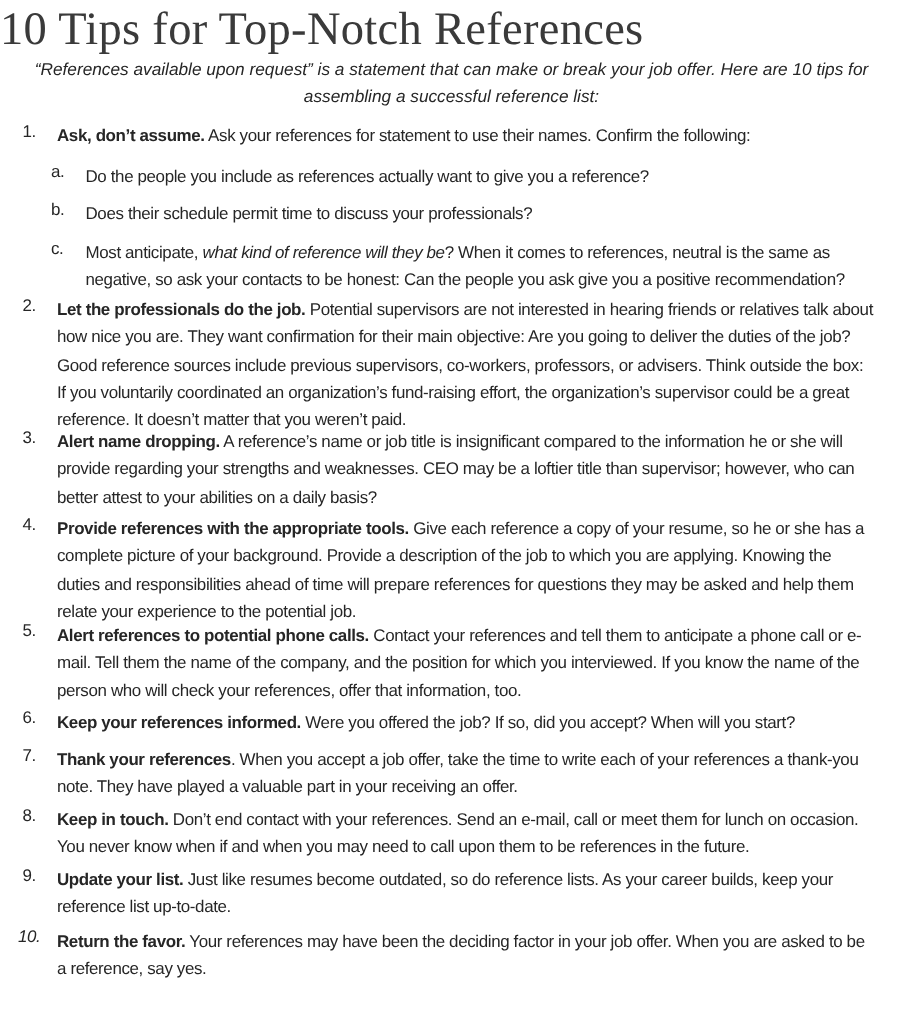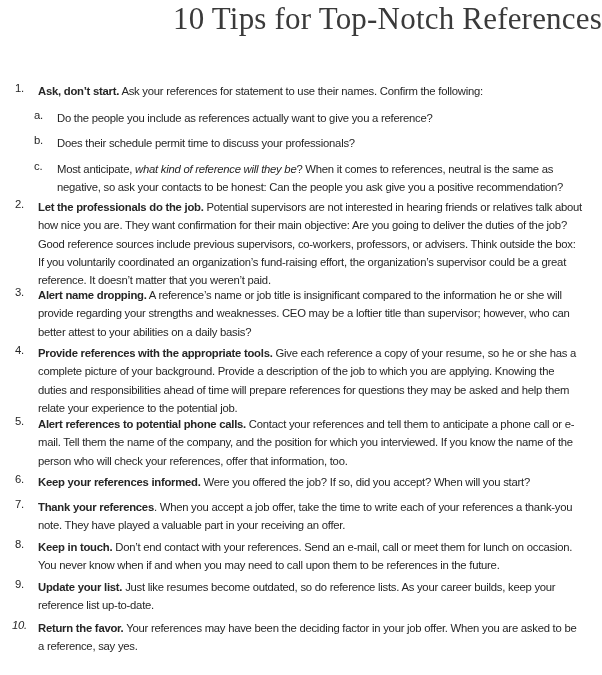--- a/index.html
+++ b/index.html
@@ -1,19 +1,19 @@
 <!DOCTYPE html>
 <html><head>
   <meta charset="utf-8">
   <style>
     html, body { margin: 0; padding: 0; background: #ffffff; }
     body { width: 602px; height: 675px; overflow: hidden; position: relative; color: #262626; }
     .page { position: absolute; left: 0; top: 0; width: 602px; height: 675px; }
     .title {
-      position: absolute; left: 0; top: 2px; width: 602px; text-align: right;
+      position: absolute; left: 0; top: 2px; width: 602px; text-align: left;
       font-family: "Liberation Serif", serif; font-size: 31px; color: #3a3a3a; line-height: 34px;
       letter-spacing: 0.2px;
     }
     .intro {
       position: absolute; left: 0; top: 38px; width: 602px; text-align: center;
       font-family: "Liberation Sans", sans-serif; font-style: italic; font-size: 11.5px; line-height: 18px; color: #262626;
     }
     .list { position: absolute; left: 0; top: 82px; width: 602px; font-family: "Liberation Sans", sans-serif; font-size: 11.3px; color: #262626; letter-spacing: -0.25px; }
     .item { position: absolute; left: 0; width: 602px; }
     .num { position: absolute; left: 15px; width: 20px; }
@@ -26,26 +26,27 @@
       position: absolute; left: 288px; top: 651px; width: 292px; text-align: right;
       font-family: "Liberation Sans", sans-serif; font-style: italic; font-size: 7.4px; color: #555;
       text-decoration: underline dotted #3a9a3a; text-underline-offset: 2px; letter-spacing: 0.1px;
     }
   </style>
 </head>
 <body>
 
 <div class="page">
   <div class="title">10 Tips for Top-Notch References</div>
+  <div class="intro">“References available upon request” is a statement that can make or break your job offer. Here are 10 tips for assembling a successful reference list:</div>
 
   <div class="list">
 
     <div class="item" style="top:0px;">
       <span class="num">1.</span>
-      <div class="text"><b>Ask, don’t start.</b><span> Ask your references for statement to use their names. Confirm the following:</span></div>
+      <div class="text"><b>Ask, don’t assume.</b><span> Ask your references for statement to use their names. Confirm the following:</span></div>
     </div>
     <div class="sub" style="top:27px;">
       <span class="letter">a.</span>
       <div class="stext">Do the people you include as references actually want to give you a reference?</div>
     </div>
     <div class="sub" style="top:52px;">
       <span class="letter">b.</span>
       <div class="stext">Does their schedule permit time to discuss your professionals?</div>
     </div>
     <div class="sub" style="top:78px;">

